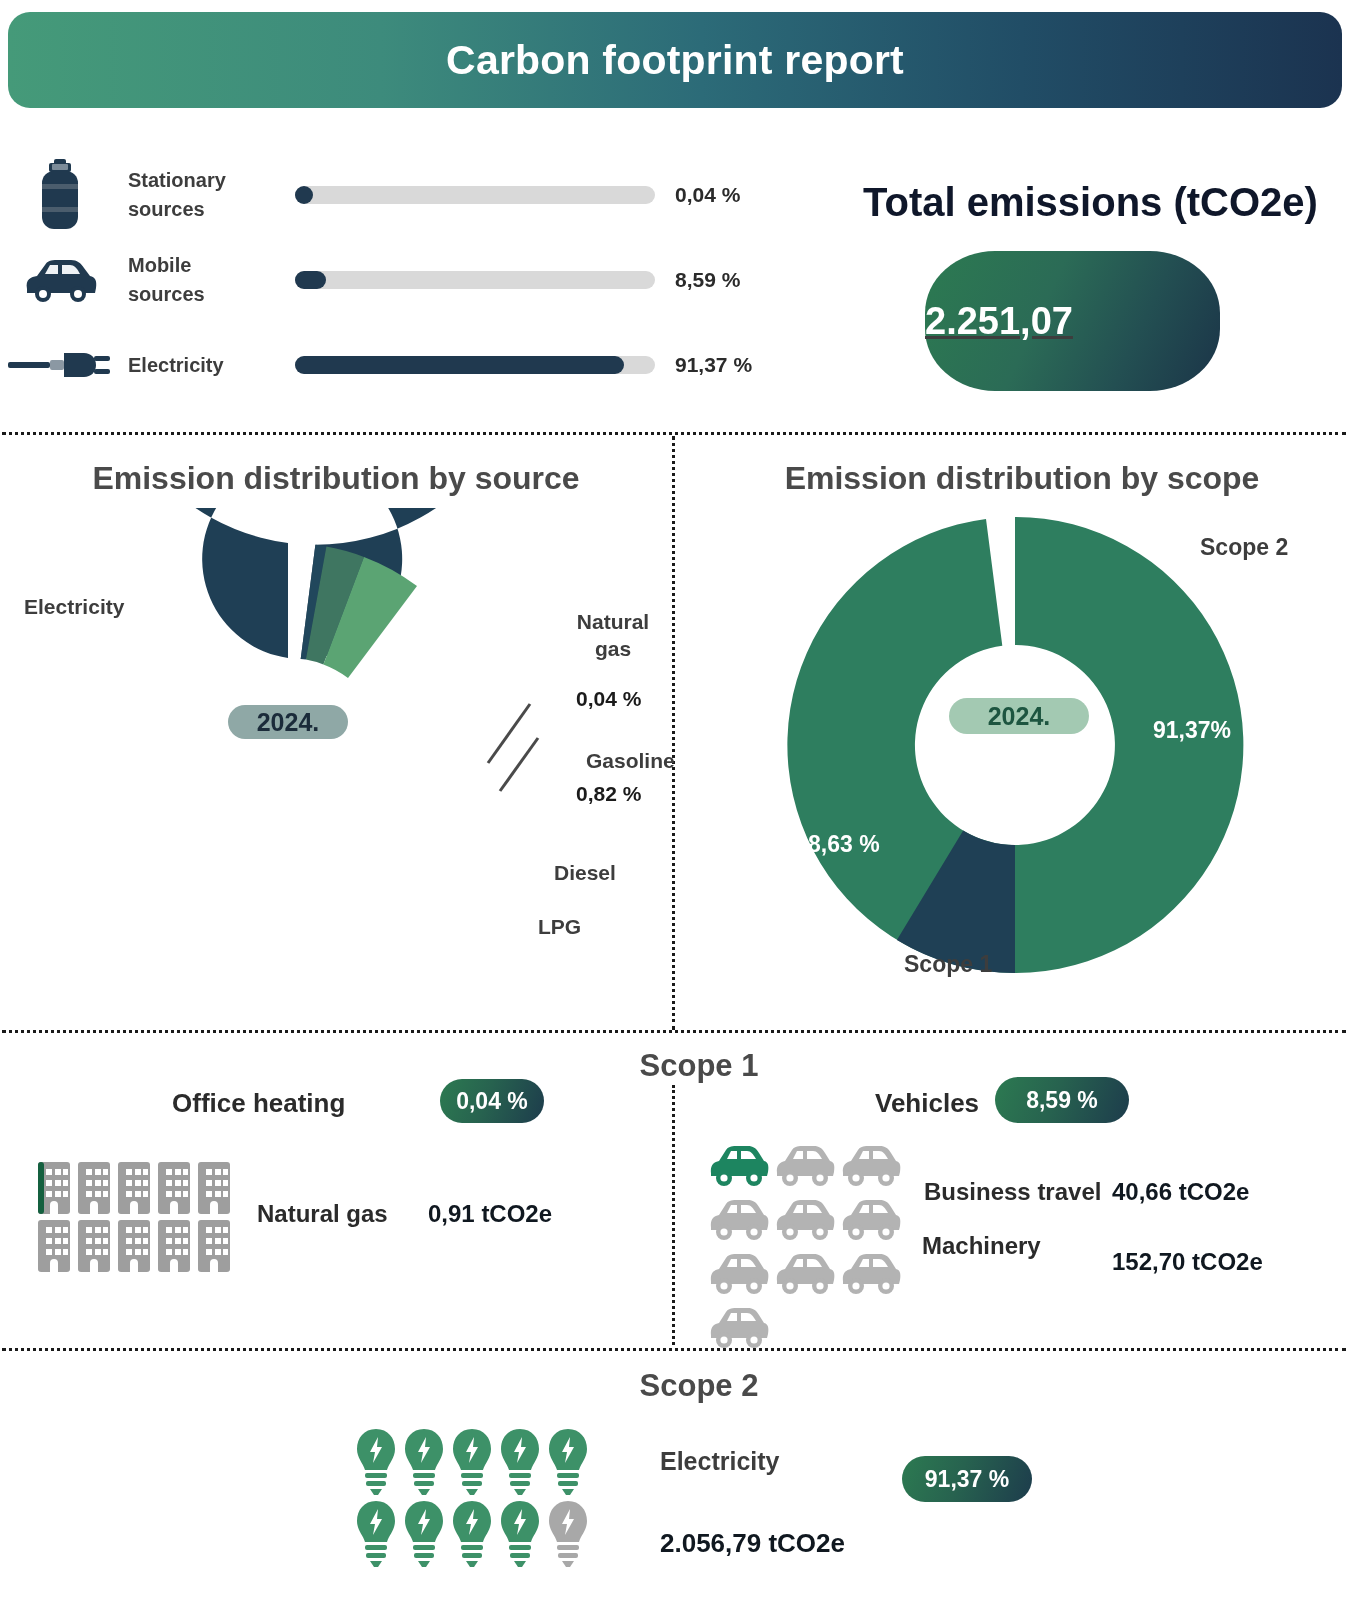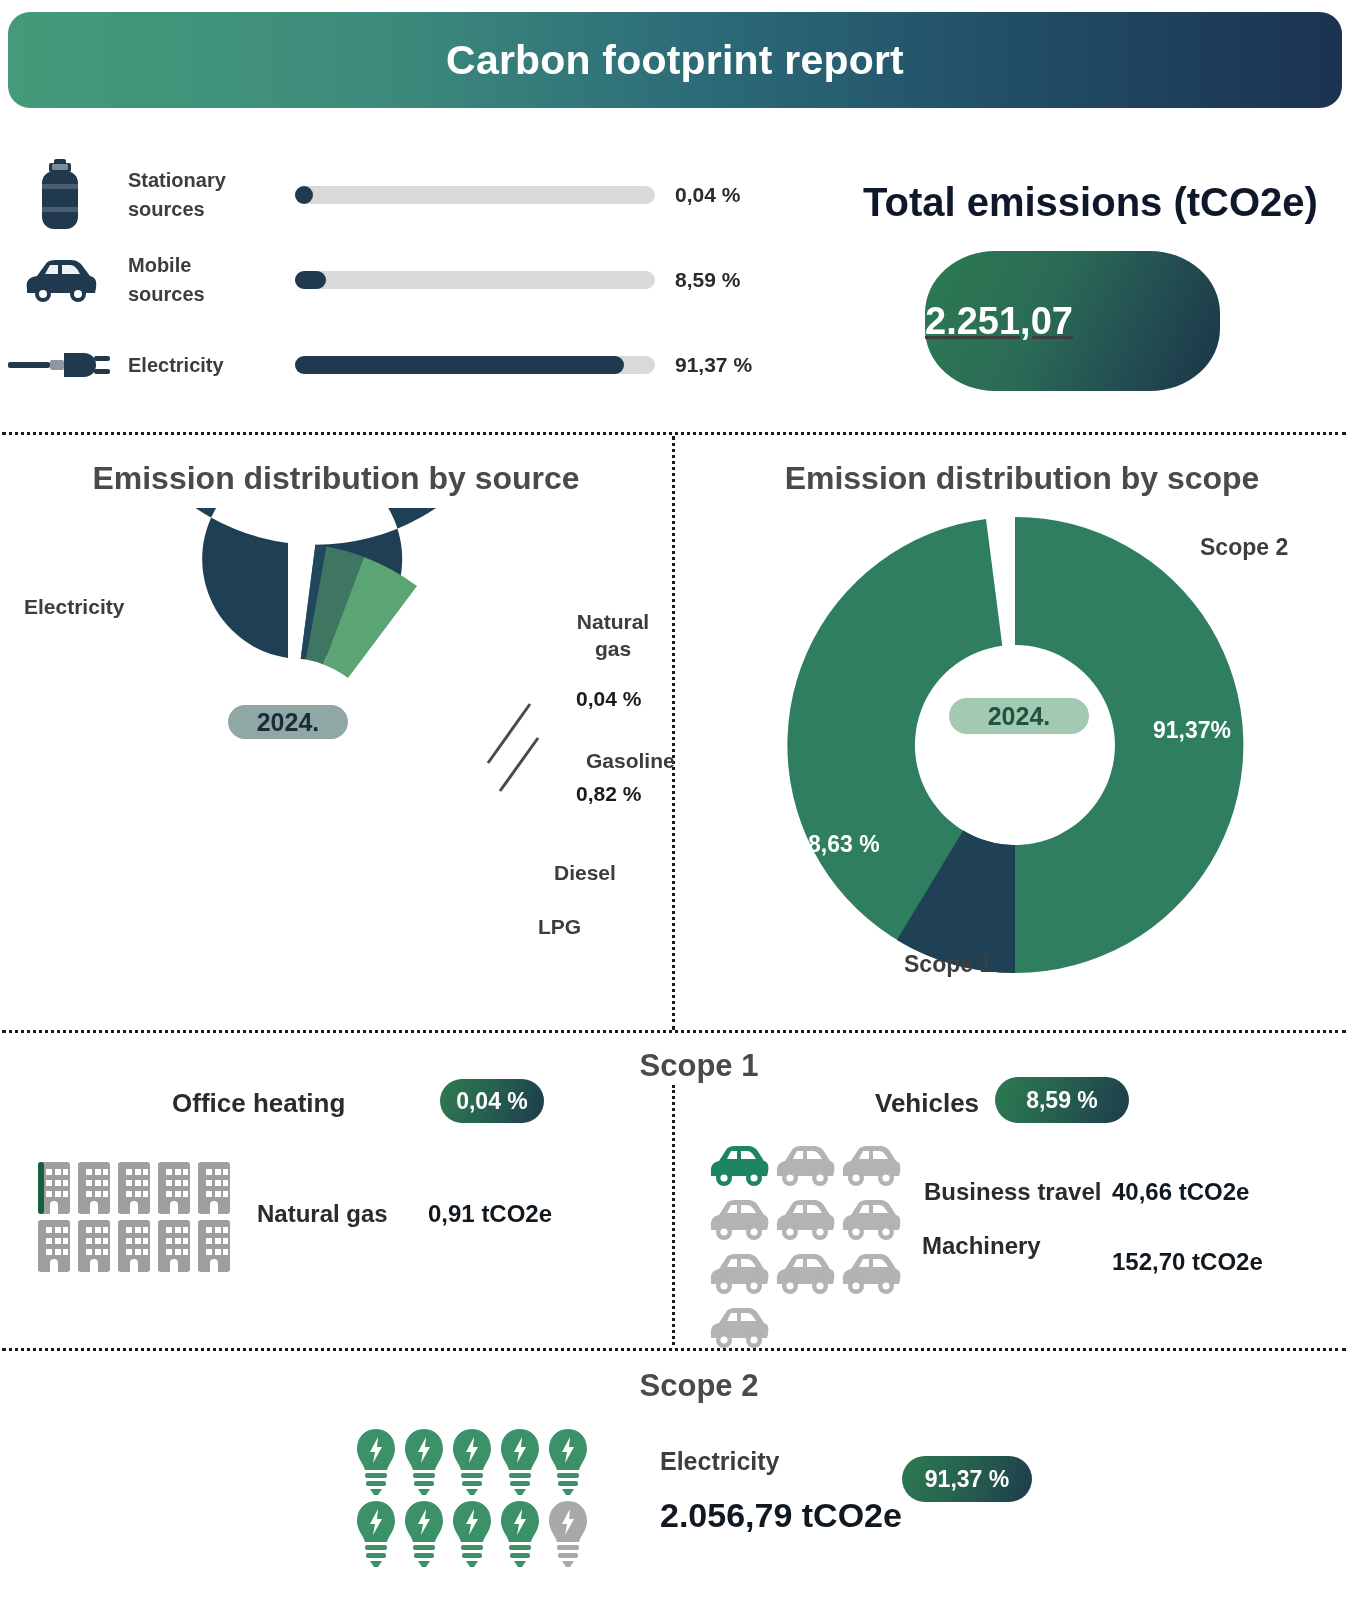--- a/index.html
+++ b/index.html
@@ -635,18 +635,18 @@
           <path d="M24 4 C12 4 5 13 5 24 C5 33 11 38 13 45 L35 45 C37 38 43 33 43 24 C43 13 36 4 24 4 Z" fill="#a8a8a8"></path>
           <rect x="13" y="48" width="22" height="5" rx="2" fill="#a8a8a8"></rect>
           <rect x="14" y="56" width="20" height="5" rx="2" fill="#a8a8a8"></rect>
           <path d="M18 64 L30 64 L26 70 L22 70 Z" fill="#a8a8a8"></path>
           <path d="M26 12 L18 27 L23 27 L21 38 L30 22 L25 22 Z" fill="#ffffff"></path>
         </svg>
     </div>
   </div>
 
   <div class="section-label" style="left:660px;top:1447px;font-size:25px;font-weight:600;color:#3d3d3d;">Electricity</div>
-  <div class="kv-value" style="left:660px;top:1496px;font-size:34px;">2.056,79 tCO2e</div>
+  <div class="kv-value" style="left:660px;top:1528px;font-size:26px;">2.056,79 tCO2e</div>
   <div class="pill-badge" style="left:902px;top:1456px;width:130px;height:46px;">
     <span>91,37 %</span>
   </div>
 
 </div>
 
 </body></html>

